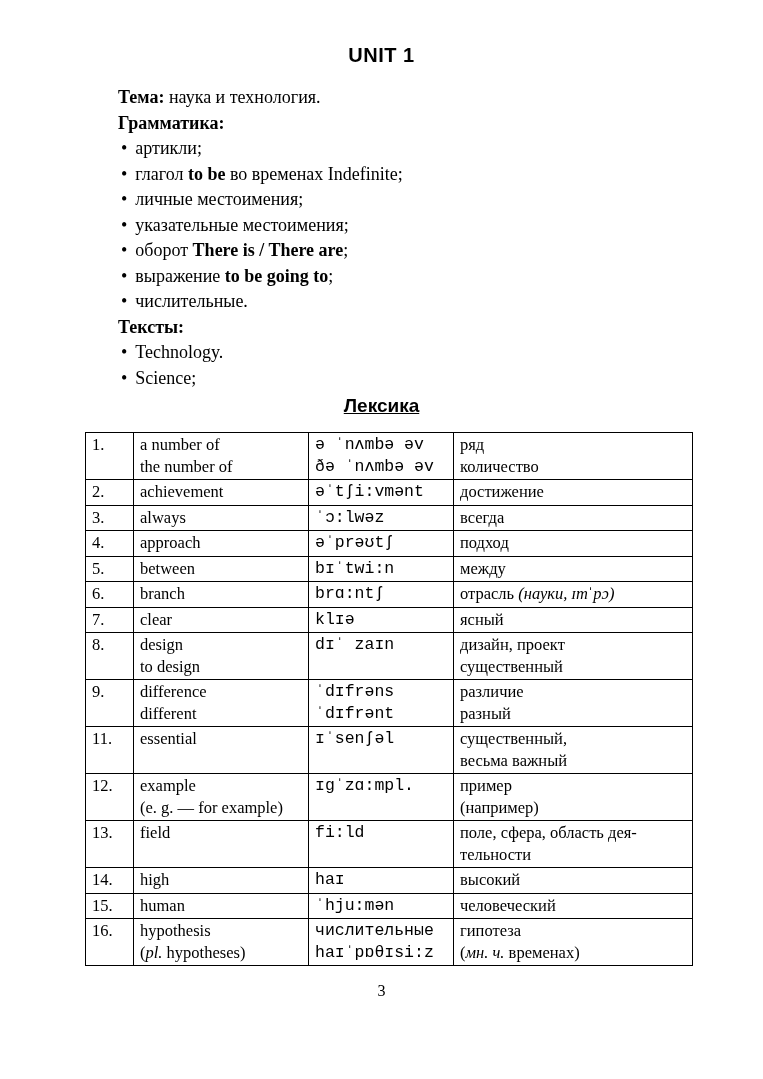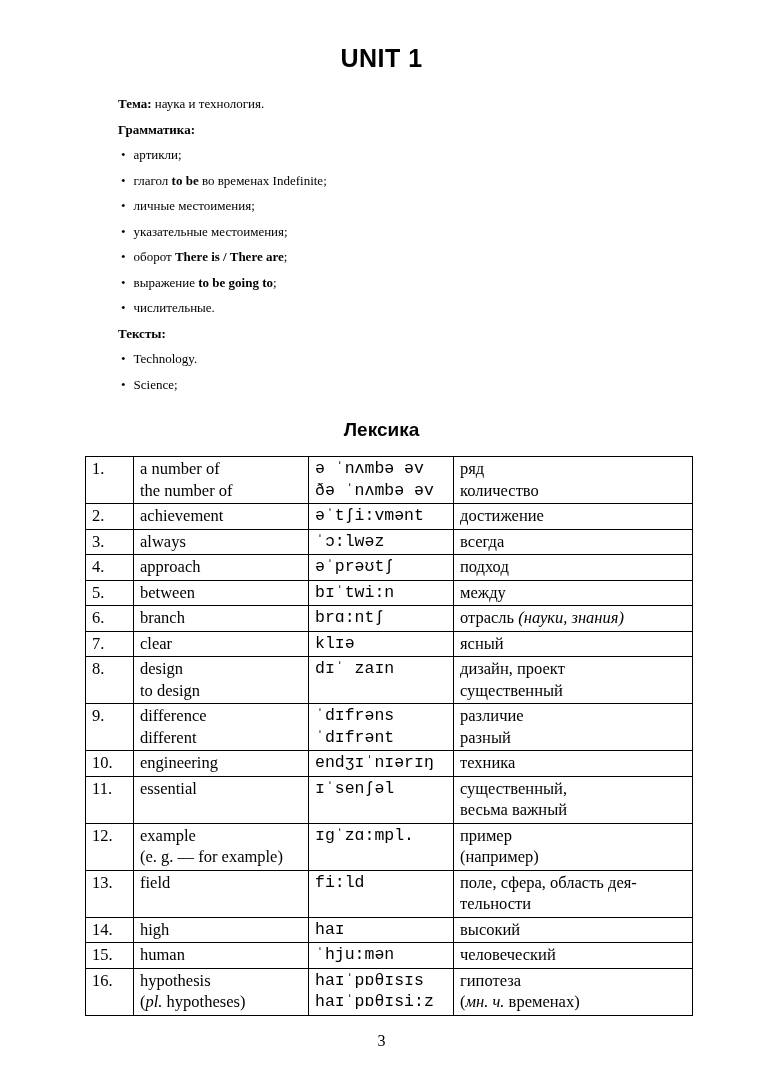--- a/index.html
+++ b/index.html
@@ -8,41 +8,42 @@
     background: #ffffff; color: #000000;
     font-family: "Liberation Serif", "DejaVu Serif", serif;
     overflow: hidden; position: relative;
   }
   .page { box-sizing: border-box; width: 763px; height: 1079px; padding-top: 44px; }
 
   .title {
     text-align: center;
     font-family: "Liberation Sans", "DejaVu Sans", sans-serif;
     font-weight: bold;
-    font-size: 25px;
+    font-size: 20px;
     margin: 0 0 18px 0;
     letter-spacing: 0.5px;
   }
 
   .intro {
     margin-left: 118px;
     margin-right: 60px;
-    font-size: 13px;
+    font-size: 18px;
     line-height: 25.5px;
     margin-top: 8px;
   }
   .intro-line { white-space: pre-wrap; }
   .bullet-glyph { display: inline-block; padding-left: 3px; padding-right: 8px; }
 
   .lex-heading {
     text-align: center;
     font-family: "Liberation Sans", "DejaVu Sans", sans-serif;
     font-weight: bold;
     font-size: 19px;
-    margin: 22px 0 15px 0;
+    margin: 4px 0 15px 0;
+    text-decoration: underline;
   }
 
   table.lex-table {
     border-collapse: collapse;
     table-layout: fixed;
     margin-left: 85px;
     width: 607px;
   }
   table.lex-table td {
     border: 1px solid #000;
@@ -172,21 +173,21 @@
           <td class="col-num">
             <div class="cell-line"><span>6.</span></div>
           </td>
           <td class="col-en">
             <div class="cell-line"><span>branch</span></div>
           </td>
           <td class="col-tr">
             <div class="cell-line"><span>brɑ:ntʃ</span></div>
           </td>
           <td class="col-ru">
-            <div class="cell-line"><span>отрасль </span><span class="i">(науки, знания)</span></div>
+            <div class="cell-line"><span>отрасль </span><span class="i">(науки, ɪmˈpɔ)</span></div>
           </td>
         </tr>
         <tr>
           <td class="col-num">
             <div class="cell-line"><span>7.</span></div>
           </td>
           <td class="col-en">
             <div class="cell-line"><span>clear</span></div>
           </td>
           <td class="col-tr">
@@ -224,34 +225,20 @@
             <div class="cell-line"><span>ˈdɪfrəns</span></div>
             <div class="cell-line"><span>ˈdɪfrənt</span></div>
           </td>
           <td class="col-ru">
             <div class="cell-line"><span>различие</span></div>
             <div class="cell-line"><span>разный</span></div>
           </td>
         </tr>
         <tr>
           <td class="col-num">
-            <div class="cell-line"><span>10.</span></div>
-          </td>
-          <td class="col-en">
-            <div class="cell-line"><span>engineering</span></div>
-          </td>
-          <td class="col-tr">
-            <div class="cell-line"><span>endʒɪˈnɪərɪŋ</span></div>
-          </td>
-          <td class="col-ru">
-            <div class="cell-line"><span>техника</span></div>
-          </td>
-        </tr>
-        <tr>
-          <td class="col-num">
             <div class="cell-line"><span>11.</span></div>
           </td>
           <td class="col-en">
             <div class="cell-line"><span>essential</span></div>
           </td>
           <td class="col-tr">
             <div class="cell-line"><span>ɪˈsenʃəl</span></div>
           </td>
           <td class="col-ru">
             <div class="cell-line"><span>существенный,</span></div>
@@ -319,21 +306,21 @@
         </tr>
         <tr>
           <td class="col-num">
             <div class="cell-line"><span>16.</span></div>
           </td>
           <td class="col-en">
             <div class="cell-line"><span>hypothesis</span></div>
             <div class="cell-line"><span>(</span><span class="i">pl.</span><span> hypotheses)</span></div>
           </td>
           <td class="col-tr">
-            <div class="cell-line"><span>haɪˈpɒθɪsɪs</span></div>
+            <div class="cell-line"><span>числительные</span></div>
             <div class="cell-line"><span>haɪˈpɒθɪsi:z</span></div>
           </td>
           <td class="col-ru">
             <div class="cell-line"><span>гипотеза</span></div>
             <div class="cell-line"><span>(</span><span class="i">мн. ч.</span><span> временах)</span></div>
           </td>
         </tr>
       </tbody>
   </table>
 

